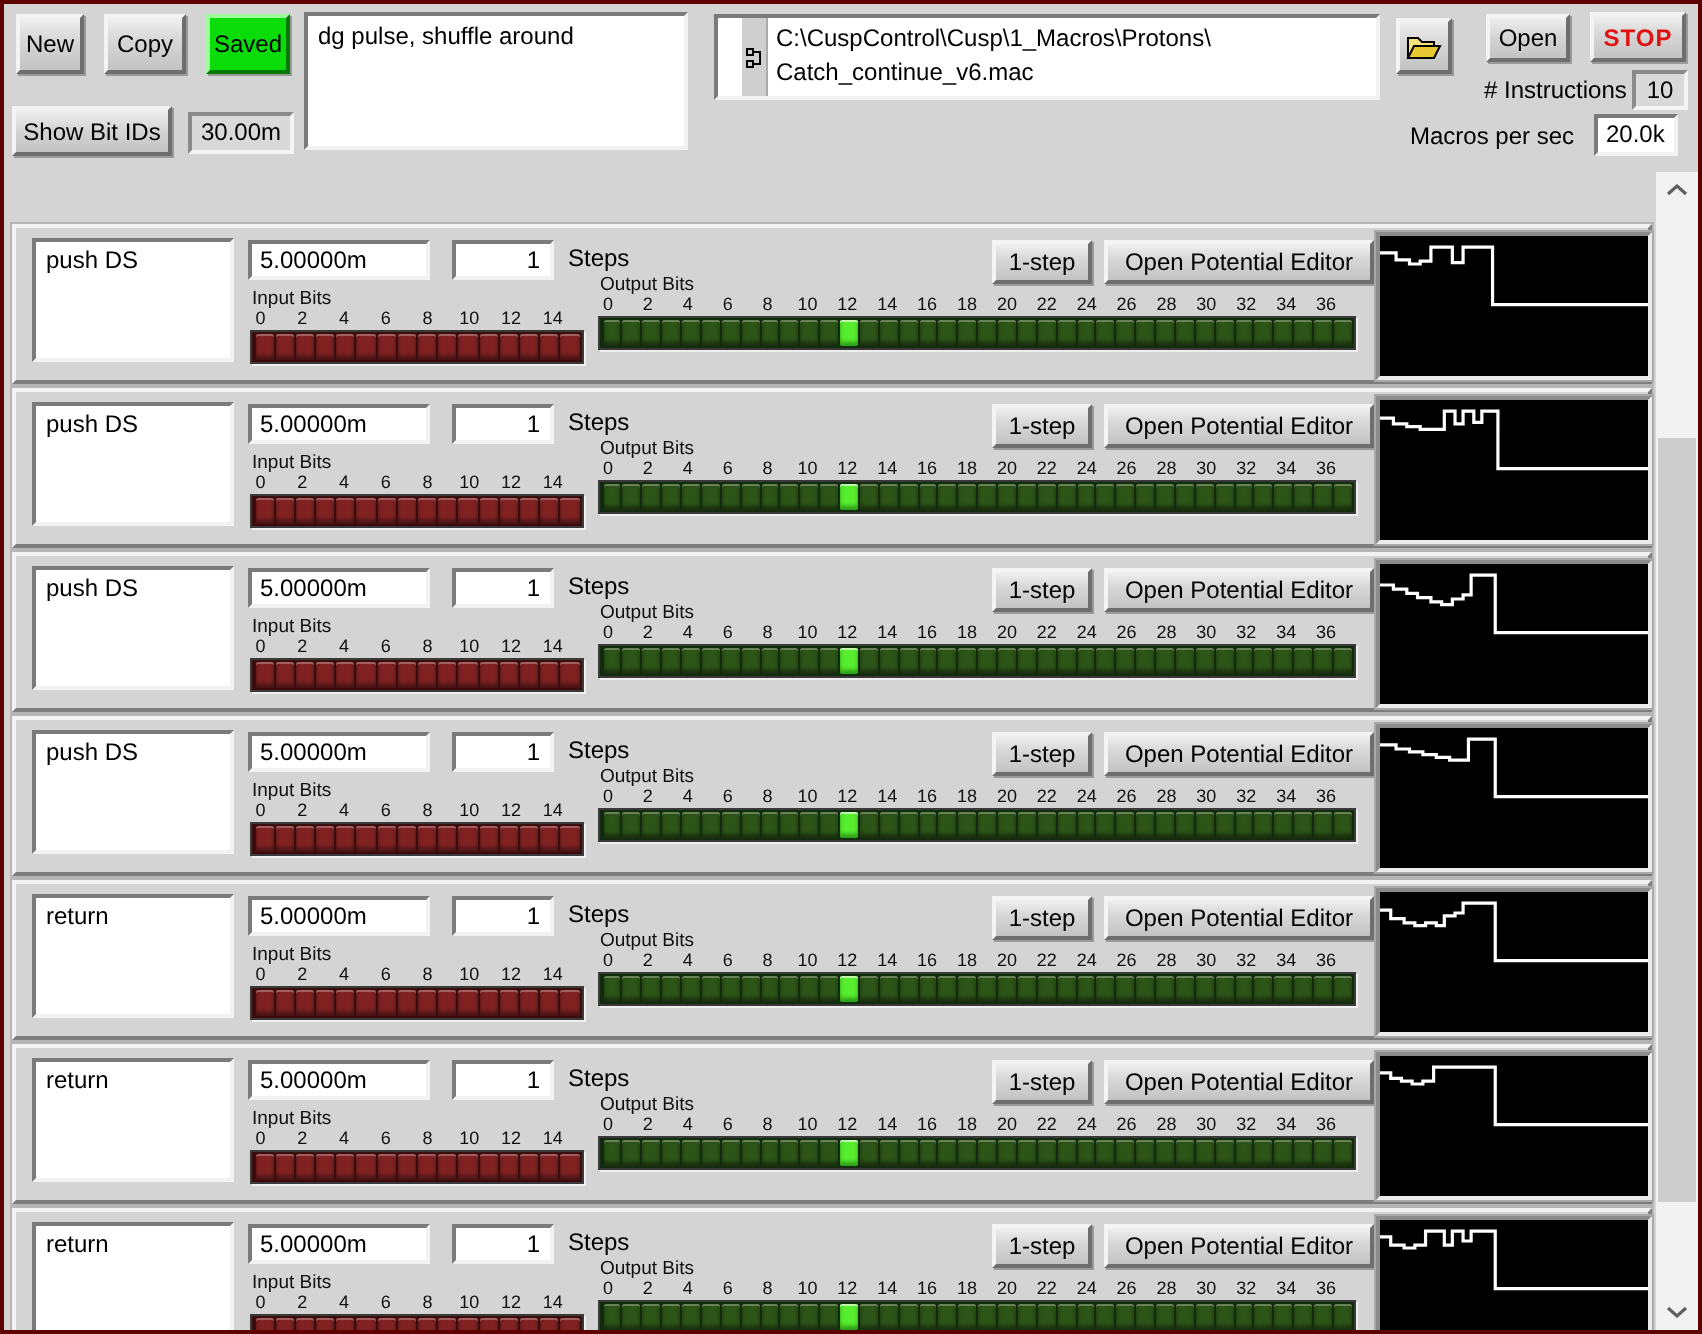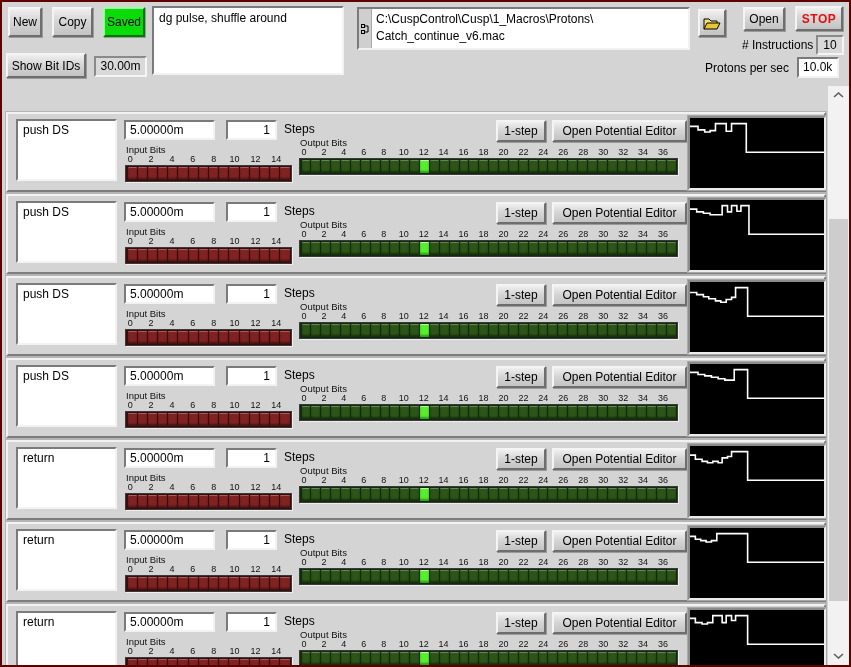--- a/index.html
+++ b/index.html
@@ -14,21 +14,21 @@
            border:2px solid; border-color:#f4f4f4 #6e6e6e #6e6e6e #f4f4f4;
            box-shadow:1px 1px 0 #9a9a9a; font-size:12px; cursor:default; }
   .sunken { background:#fff; border:2px solid; border-color:#7a7a7a #f2f2f2 #f2f2f2 #7a7a7a; }
   .display { background:#d9d9d9; border:2px solid; border-color:#8a8a8a #f4f4f4 #f4f4f4 #8a8a8a; }
 
   
   #toolbar { position:absolute; left:0; top:0; width:847px; height:84px; background:#d4d4d4; }
   .tb-label { position:absolute; font-size:12px; white-space:nowrap; }
   #desc-box { position:absolute; left:150px; top:4px; width:192px; height:69px; padding:3px 5px;
               font-size:12px; line-height:1.3; }
-  #path-box { position:absolute; left:355px; top:5px; width:333px; height:43px; display:flex; }
+  #path-box { position:absolute; left:355px; top:5px; width:333px; height:43px; display:flex;padding-left:12px; }
   #path-strip { width:13px; background:#cfcfcf; border-right:1px solid #aaa;
                 display:flex; align-items:center; justify-content:center; }
   #path-text { padding:2px 4px; font-size:12px; line-height:1.45; white-space:nowrap; overflow:hidden; }
   #stop-btn span { color:#e21111; font-weight:700; letter-spacing:.5px; }
   #saved-btn { background:#09dc09; border-color:#9dff9d #057805 #057805 #9dff9d; }
   #cusp-dd { position:absolute; left:605px; top:54px; width:88px; height:26px;
              display:flex; align-items:center; justify-content:center; gap:10px;
              background:linear-gradient(180deg,#efefef,#c6c6c6);
              border:2px solid; border-color:#f4f4f4 #6e6e6e #6e6e6e #f4f4f4; box-shadow:1px 1px 0 #9a9a9a; }
 
@@ -121,22 +121,22 @@
 
     <div class="tb-label" style="left:740px;top:36px;"># Instructions</div>
     <div class="display" style="position:absolute;left:814px;top:33px;width:28px;height:20px;text-align:center;line-height:16px;">10</div>
 
     <div class="btn3d" style="left:4px;top:51px;width:80px;height:25px;">
         <span>Show Bit IDs</span>
       </div>
     <div class="display" style="position:absolute;left:92px;top:54px;width:53px;height:21px;text-align:center;line-height:17px;">30.00m</div>
 
 
-    <div class="tb-label" style="left:703px;top:59px;">Protons per sec</div>
-    <div class="sunken" style="position:absolute;left:795px;top:55px;width:42px;height:21px;padding:1px 4px;">10.0k</div>
+    <div class="tb-label" style="left:703px;top:59px;">Macros per sec</div>
+    <div class="sunken" style="position:absolute;left:795px;top:55px;width:42px;height:21px;padding:1px 4px;">20.0k</div>
   </div>
 
   <div id="rows">
     <div class="row-panel">
       <div class="name-box sunken">
         <span>push DS</span>
       </div>
       <div class="time-box sunken">5.00000m</div>
       <div class="steps-box sunken">1</div>
       <div class="steps-label">Steps</div>

